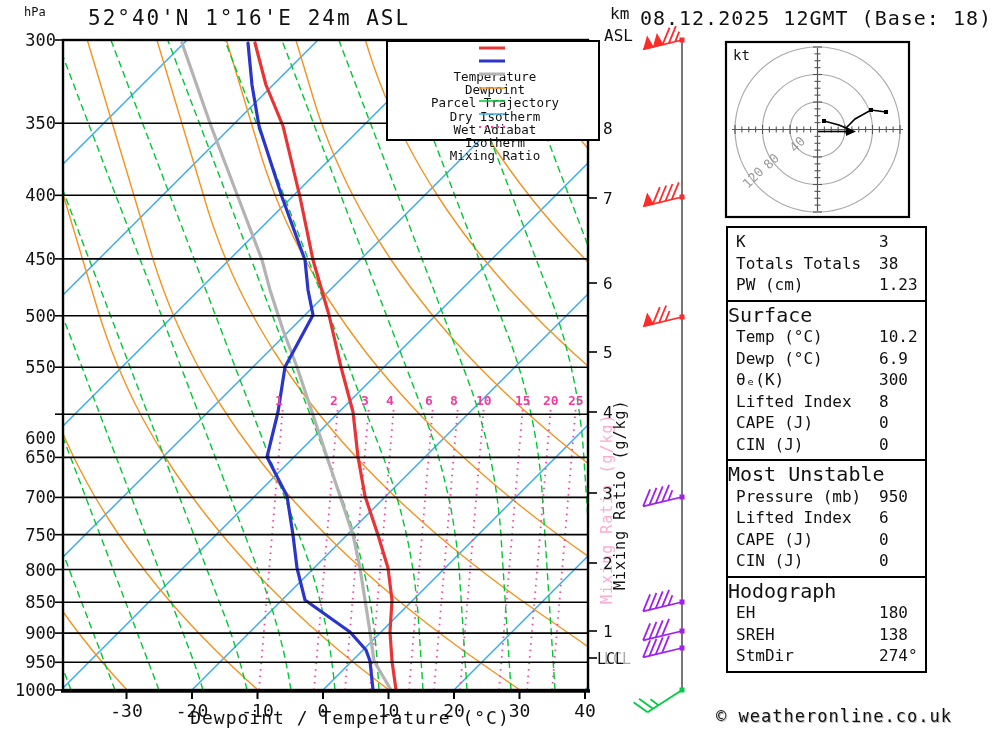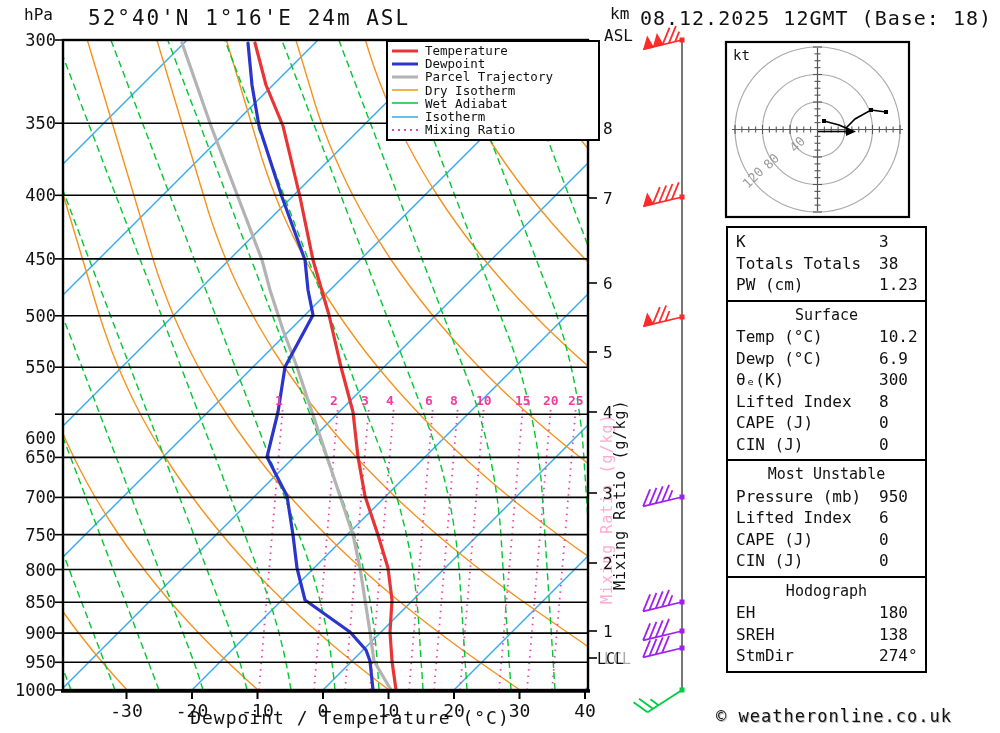--- a/index.html
+++ b/index.html
@@ -5,43 +5,43 @@
   html,body{margin:0;padding:0;background:#fff;}
   #app{position:relative;width:1000px;height:733px;background:#fff;overflow:hidden;
        font-family:"DejaVu Sans Mono","Liberation Mono",monospace;color:#111;}
   #plot-svg{position:absolute;left:0;top:0;z-index:1;}
   .ovl{position:absolute;z-index:2;white-space:nowrap;}
   .press-lab{position:absolute;width:48px;text-align:right;font-size:17px;z-index:2;}
   .temp-lab{position:absolute;width:60px;text-align:center;font-size:18px;z-index:2;}
   .km-lab{position:absolute;font-size:16px;z-index:2;}
   .mix-lab{position:absolute;font-size:13px;font-weight:bold;color:#f03ca0;z-index:2;}
   #title{left:88px;top:6px;font-size:21px;letter-spacing:2px;}
-  #hpa-unit{left:24px;top:5px;font-size:16px;}
+  #hpa-unit{left:24px;top:5px;font-size:12px;}
   #km-unit{left:610px;top:4px;font-size:16px;}
   #asl-unit{left:604px;top:26px;font-size:16px;}
   #datetime{right:8px;top:6px;font-size:20px;letter-spacing:1px;}
   #kt-label{left:733px;top:47px;font-size:14px;z-index:3;}
   #bottom-axis-label{left:140px;top:707px;width:420px;text-align:center;font-size:18px;letter-spacing:1px;}
   #copyright{right:48px;top:706px;font-size:17px;letter-spacing:1px;text-shadow:1px 1px 0 #bbb;}
   #mix-axis-label{left:611px;top:330px;height:260px;font-size:15px;writing-mode:vertical-rl;
       transform:rotate(180deg);letter-spacing:1px;z-index:2;}
   #mix-axis-shadow{left:598px;top:344px;height:260px;font-size:15px;writing-mode:vertical-rl;
       transform:rotate(180deg);letter-spacing:1px;color:#ffaad2;z-index:2;}
   #lcl-shadow{left:604px;top:650px;font-size:15px;color:#aaa;z-index:2;}
   #lcl{left:597px;top:650px;font-size:15px;z-index:3;}
   
   #legend{position:absolute;left:386px;top:40px;width:206px;background:#fff;
       border:2px solid #000;z-index:3;padding:2px 0 3px 4px;}
-  .leg-row{display:flex;align-items:center;height:13.2px;}
+  .leg-row{display:flex;align-items:center;height:13.2px;flex-direction:column;}
   .leg-line{width:26px;margin-right:7px;flex:0 0 26px;}
   .leg-text{font-size:12.5px;line-height:13px;}
   
   #panels{position:absolute;left:726px;top:228px;width:201px;z-index:3;}
   .panel{border:2px solid #000;margin-top:-2px;padding:3px 0 4px 0;background:#fff;}
-  .panel-header{text-align:center;font-size:15px;line-height:21.5px;}
+  .panel-header{text-align:left;font-size:20px;line-height:21.5px;}
   .p-row{position:relative;font-size:16px;line-height:21.5px;padding-left:8px;}
   .p-val{position:absolute;left:151px;top:0;}
 </style>
 </head>
 <body>
 <div id="app">
 
 <svg id="plot-svg" width="1000" height="733">
       <defs>
         <clipPath id="pc">

